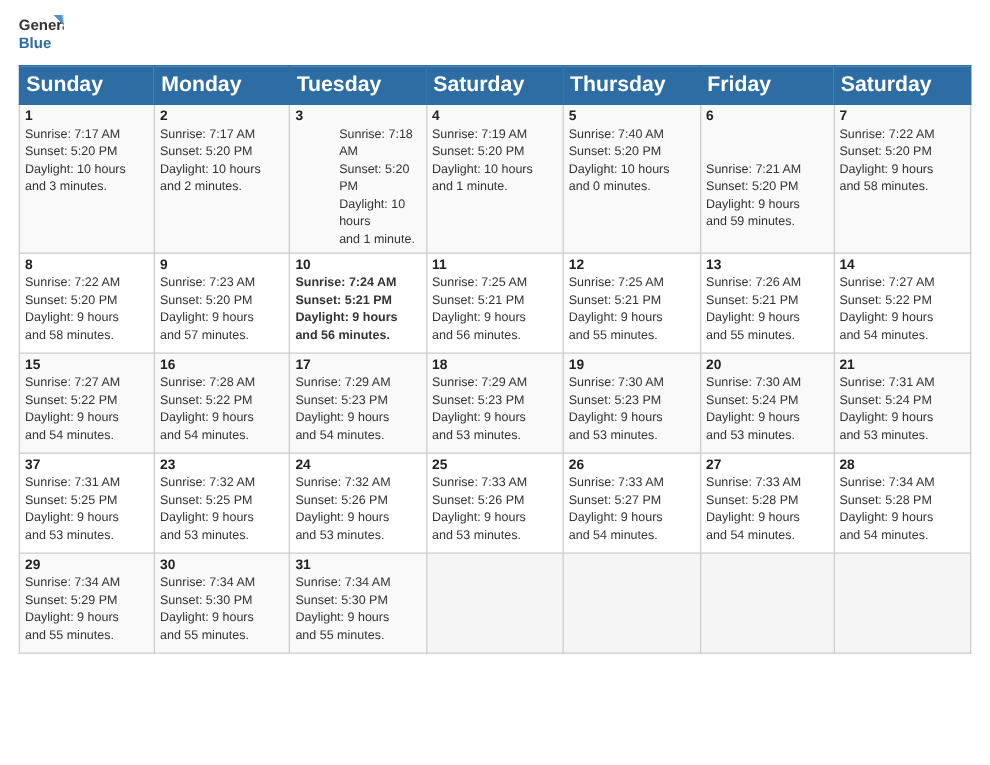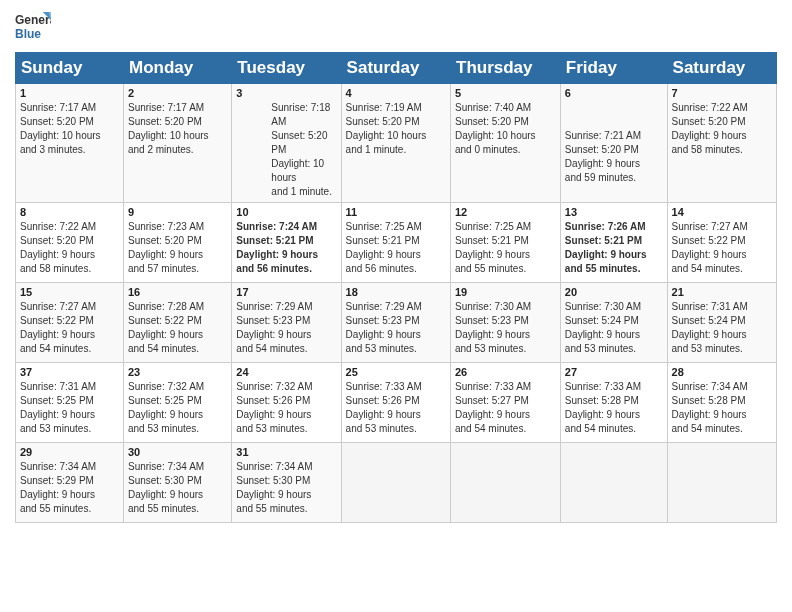--- a/index.html
+++ b/index.html
@@ -197,21 +197,21 @@
           </td>
           <td>
             <span class="day-number">12</span>
             <div class="day-info" style="white-space: pre-line;">Sunrise: 7:25 AM
 Sunset: 5:21 PM
 Daylight: 9 hours
 and 55 minutes.</div>
           </td>
           <td>
             <span class="day-number">13</span>
-            <div class="day-info" style="white-space: pre-line; font-weight: bold;">Sunrise: 7:26 AM
+            <div class="day-info" style="white-space: pre-line;">Sunrise: 7:26 AM
 Sunset: 5:21 PM
 Daylight: 9 hours
 and 55 minutes.</div>
           </td>
           <td>
             <span class="day-number">14</span>
             <div class="day-info" style="white-space: pre-line;">Sunrise: 7:27 AM
 Sunset: 5:22 PM
 Daylight: 9 hours
 and 54 minutes.</div>

